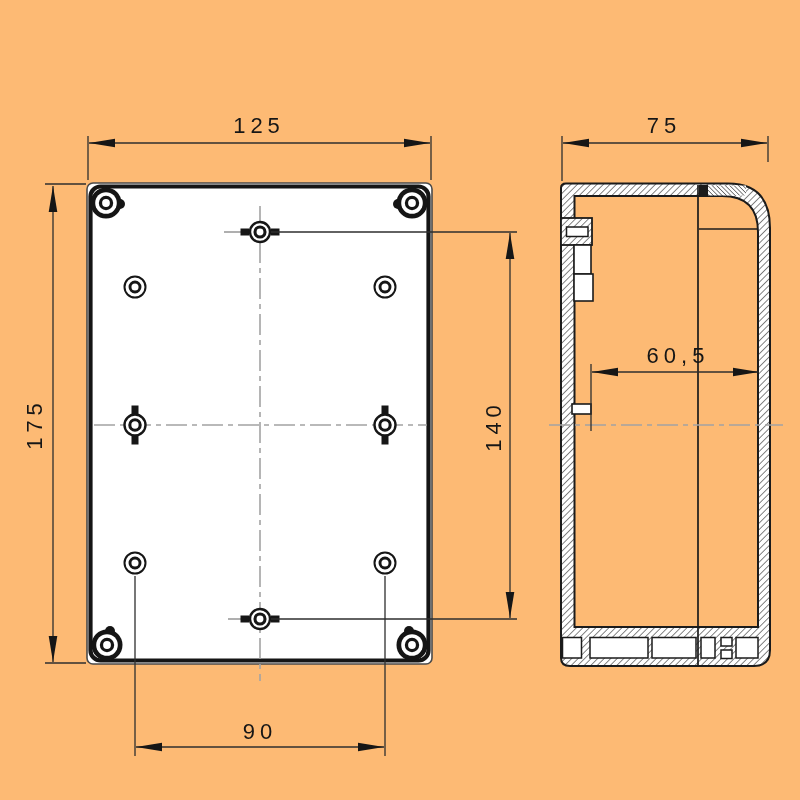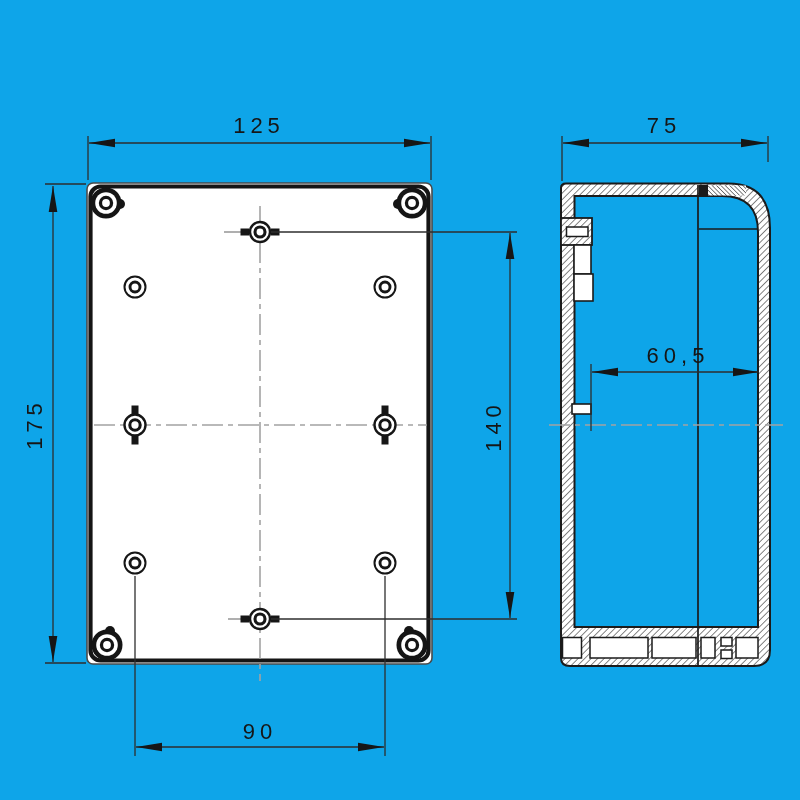--- a/index.html
+++ b/index.html
@@ -7,21 +7,21 @@
     padding: 0;
     background: #ffffff;
     width: 800px;
     height: 800px;
     font-family: "Liberation Sans", sans-serif;
   }
   .canvas {
     position: relative;
     width: 800px;
     height: 800px;
-    background: #0ea5e9;
+    background: #fdba74;
     overflow: hidden;
   }
   svg { display: block; }
   text.dim {
     font-family: "Liberation Sans", "DejaVu Sans", sans-serif;
     font-size: 22px;
     fill: #161616;
     letter-spacing: 5px;
   }
 </style>

